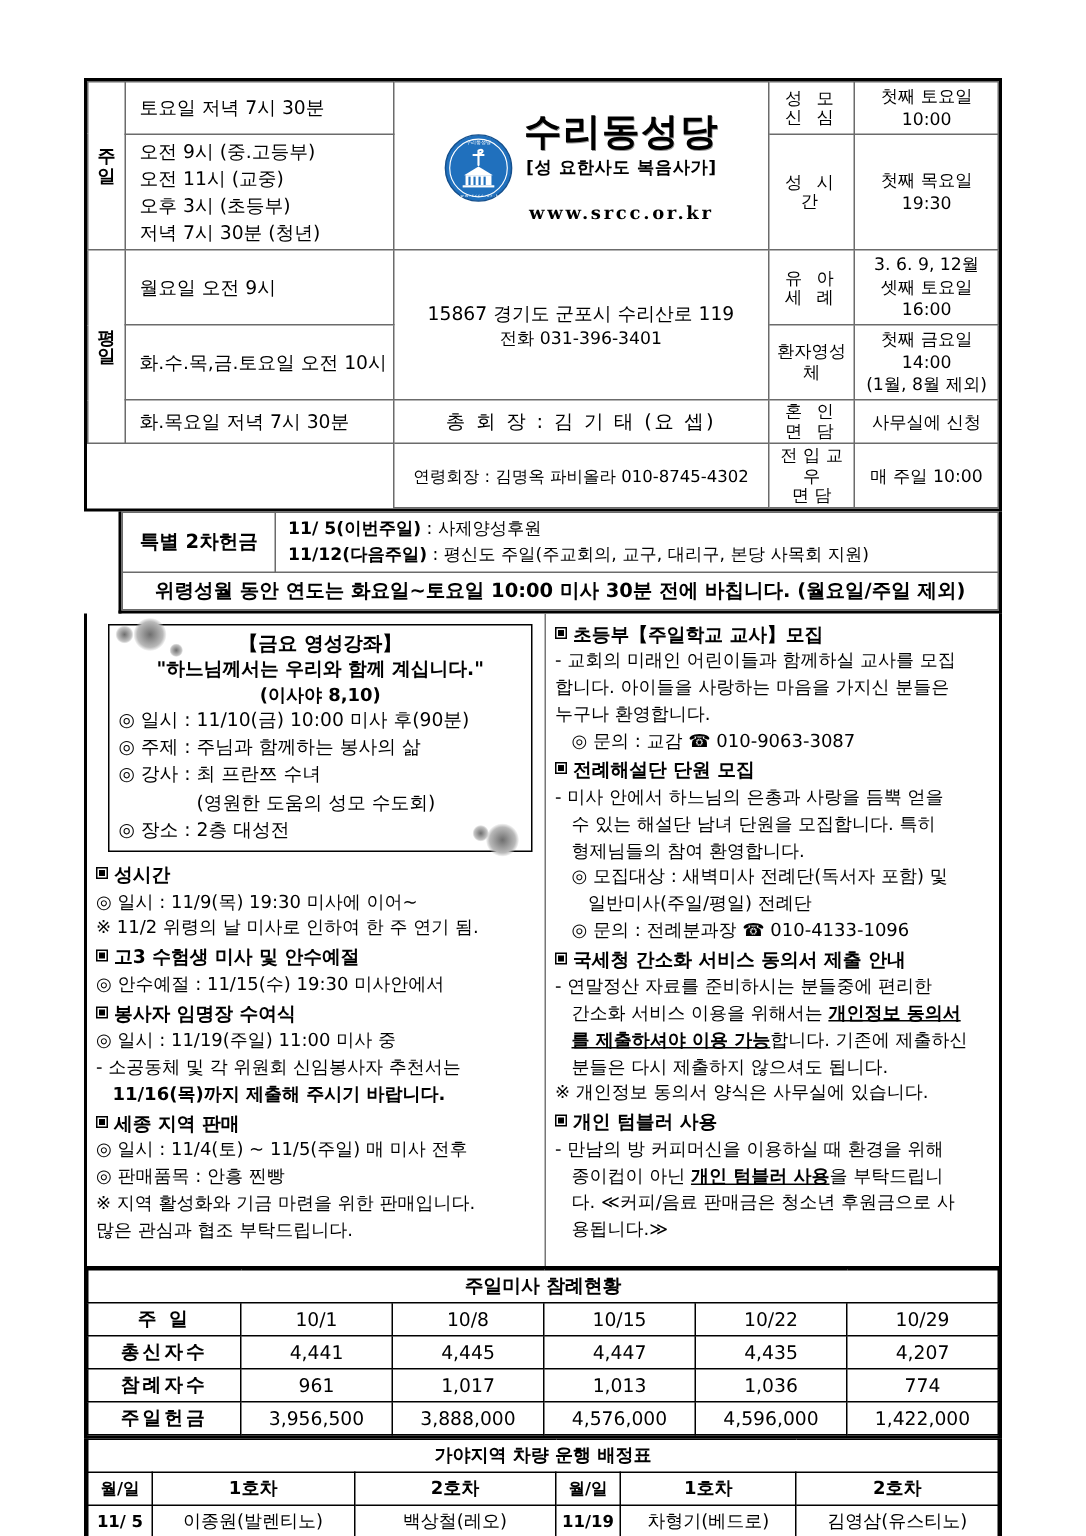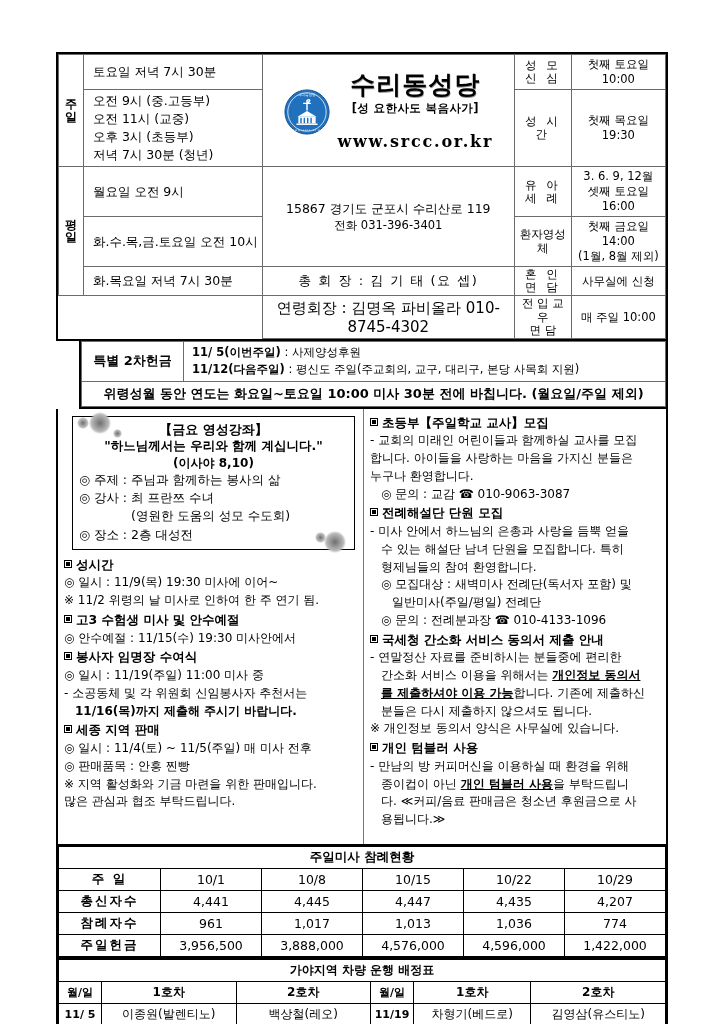--- a/index.html
+++ b/index.html
@@ -59,26 +59,26 @@
   .seal { width: 48px; height: 48px; flex: 0 0 48px; }
   .brandblock { text-align: center; }
   .brand-name {
     font-size: 25px; font-weight: bold; letter-spacing: 1px;
     line-height: 1.05;
     text-shadow: 0.5px 0.5px 0 #999;
   }
   .brand-sub { font-size: 11.5px; font-weight: bold; margin-top: 3px; letter-spacing: 0.4px;}
   .brand-url {
     font-family: "DejaVu Serif", "Liberation Serif", serif;
-    font-size: 16px; font-weight: bold; letter-spacing: 1.8px; margin-top: 16px;
+    font-size: 12px; font-weight: bold; letter-spacing: 1.8px; margin-top: 16px;
   }
   .addr { text-align: center; font-size: 12.5px; padding: 2px 2px 1px; line-height: 1.35; margin-left: 10px;}
   .addr .tel { font-size: 11.5px; text-align: center; }
   .chief { text-align: center; font-size: 13px; padding: 3px 0; letter-spacing: 1.5px; }
-  .agechief { text-align: center; font-size: 15px; padding: 2px 12px; }
+  .agechief { text-align: center; font-size: 11px; padding: 2px 12px; }
 
   .rlabel {
     width: 62px; text-align: center; font-size: 11.5px; line-height: 1.15;
     padding: 1px 2px;
   }
   .rlabel .spread { display:block; letter-spacing: 3px; }
   .rval { width: 102px; text-align: center; font-size: 11.5px; line-height: 1.3; padding: 2px 2px; }
 
   
   .special { border: 2px solid #000; border-top: 0; margin-left: 23px; }
@@ -278,20 +278,21 @@
 
     <div class="col col-l">
 
       <div class="notice-box">
         <span class="nb-dot d1"></span>
         <span class="nb-dot d2"></span>
         <span class="nb-dot d3"></span>
         <div class="nb-title">【금요 영성강좌】</div>
         <div class="nb-quote">"하느님께서는 우리와 함께 계십니다."</div>
         <div class="nb-ref">(이사야 8,10)</div>
+        <div class="nb-line">◎ 일시 : 11/10(금) 10:00 미사 후(90분)</div>
         <div class="nb-line">◎ 주제 : 주님과 함께하는 봉사의 삶</div>
         <div class="nb-line">◎ 강사 : 최 프란쯔 수녀</div>
         <div class="nb-line ind">(영원한 도움의 성모 수도회)</div>
         <div class="nb-line">◎ 장소 : 2층 대성전</div>
       </div>
 
       <div class="sec-head">
         <span class="sq"></span><span>성시간</span>
       </div>
       <div class="line">◎ 일시 : 11/9(목) 19:30 미사에 이어~</div>

